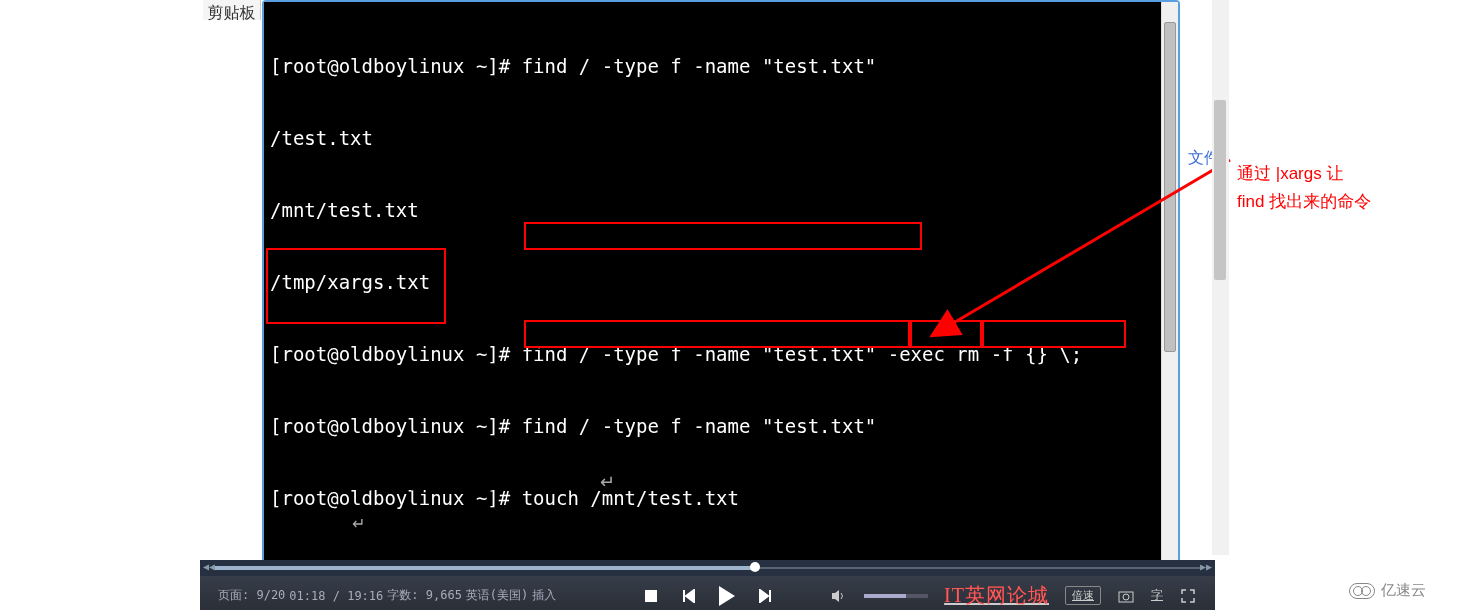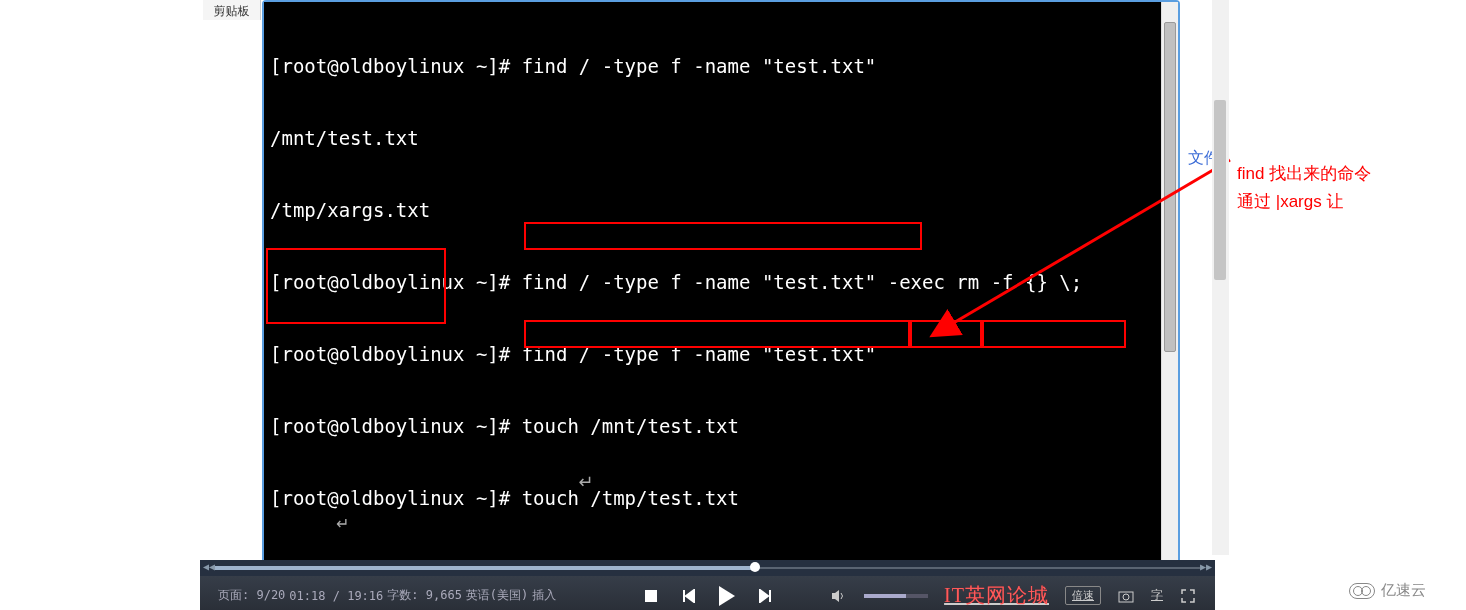--- a/index.html
+++ b/index.html
@@ -10,21 +10,21 @@
   font-family: "SimSun", "宋体", monospace;
   position: relative;
   overflow: hidden;
 }
 .left-panel {
   position: absolute;
   left: 203px;
   top: 0;
   width: 58px;
   height: 20px;
-  font-size: 12px;
+  font-size: 16px;
   color: #333;
   border-right: 1px solid #ccc;
   text-align: center;
   padding-top: 3px;
   background: #f5f5f5;
 }
 .terminal-window {
   position: absolute;
   left: 262px;
   top: 0;
@@ -61,23 +61,23 @@
 .scrollbar-v .thumb {
   position: absolute;
   left: 2px;
   width: 12px;
   background: #c0c0c0;
   border: 1px solid #999;
   border-radius: 2px;
 }
 .doc-body {
   position: absolute;
-  left: 288px;
+  left: 304px;
   top: 470px;
-  font-family: Liberation Serif, serif;
+  font-family: Liberation Sans, sans-serif;
   color: #000;
 }
 .doc-body .heading {
   font-size: 18px;
   font-weight: bold;
   margin-bottom: 20px;
 }
 .doc-body .sub {
   font-size: 16px;
   margin-top: 18px;
@@ -254,20 +254,21 @@
 }
 </style>
 </head>
 <body>
 
 <div class="left-panel">剪贴板</div>
 
 <div class="terminal-window">
   <div class="terminal-body">
     <div class="line">[root@oldboylinux ~]# find / -type f -name "test.txt"</div>
+    <div class="line">/test.txt</div>
     <div class="line">/mnt/test.txt</div>
     <div class="line">/tmp/xargs.txt</div>
     <div class="line">[root@oldboylinux ~]# find / -type f -name "test.txt" -exec rm -f {} \;</div>
     <div class="line">[root@oldboylinux ~]# find / -type f -name "test.txt"</div>
     <div class="line">[root@oldboylinux ~]# touch /mnt/test.txt</div>
     <div class="line">[root@oldboylinux ~]# touch /tmp/test.txt</div>
     
     
     
     
@@ -285,22 +286,22 @@
     <div class="scrollbar-v">
       <div class="thumb" style="top:20px;height:330px;"></div>
     </div>
   </div>
 
 </div>
 
 <div style="position:absolute;left:1188px;top:148px;color:#3a6bd6;font-size:16px;font-family:'Microsoft YaHei';">文件</div>
 
 <div class="annotation">
+  <div>通过 |xargs 让</div>
   <div>find 找出来的命令</div>
-  <div>通过 |xargs 让</div>
 </div>
 
 <svg class="arrow-svg" viewBox="0 0 320 200">
   <defs>
     <marker id="ah" markerWidth="12" markerHeight="12" refX="2" refY="5" orient="auto">
       <path d="M0,0 L10,5 L0,10 Z" fill="#ff0000"></path>
     </marker>
   </defs>
   <line x1="310" y1="10" x2="30" y2="175" stroke="#ff0000" stroke-width="3" marker-end="url(#ah)"></line>
 </svg>

